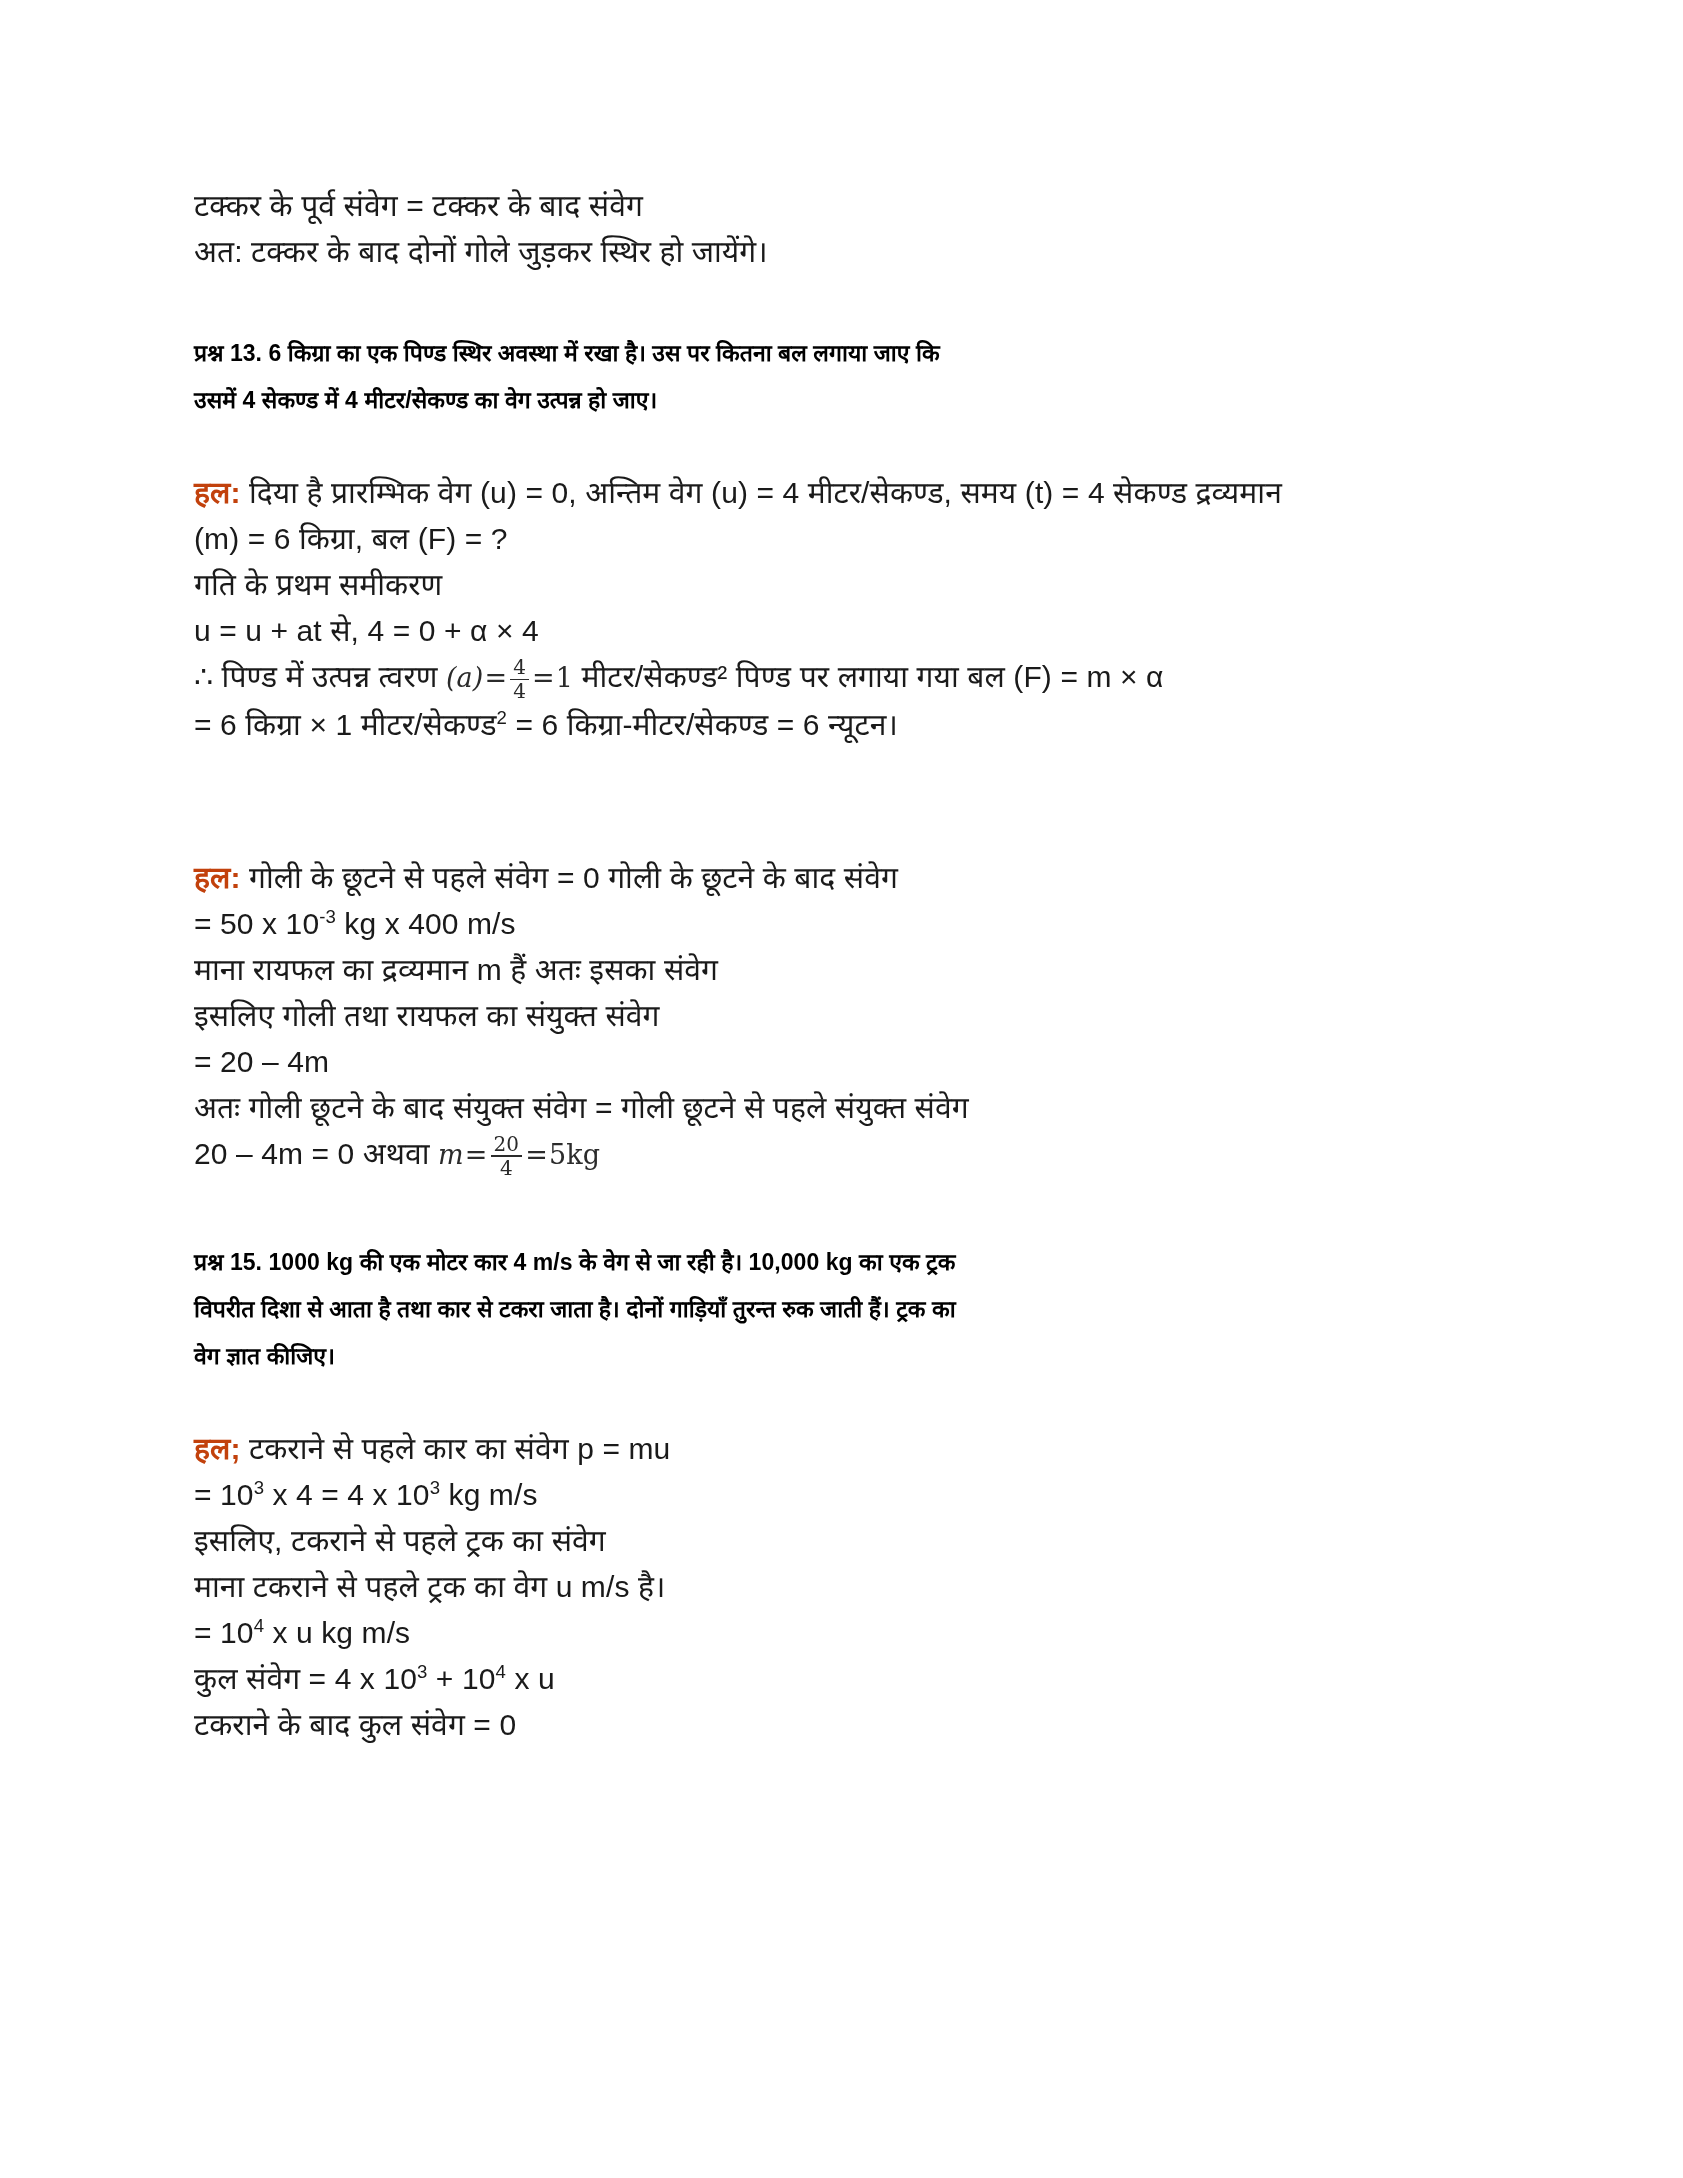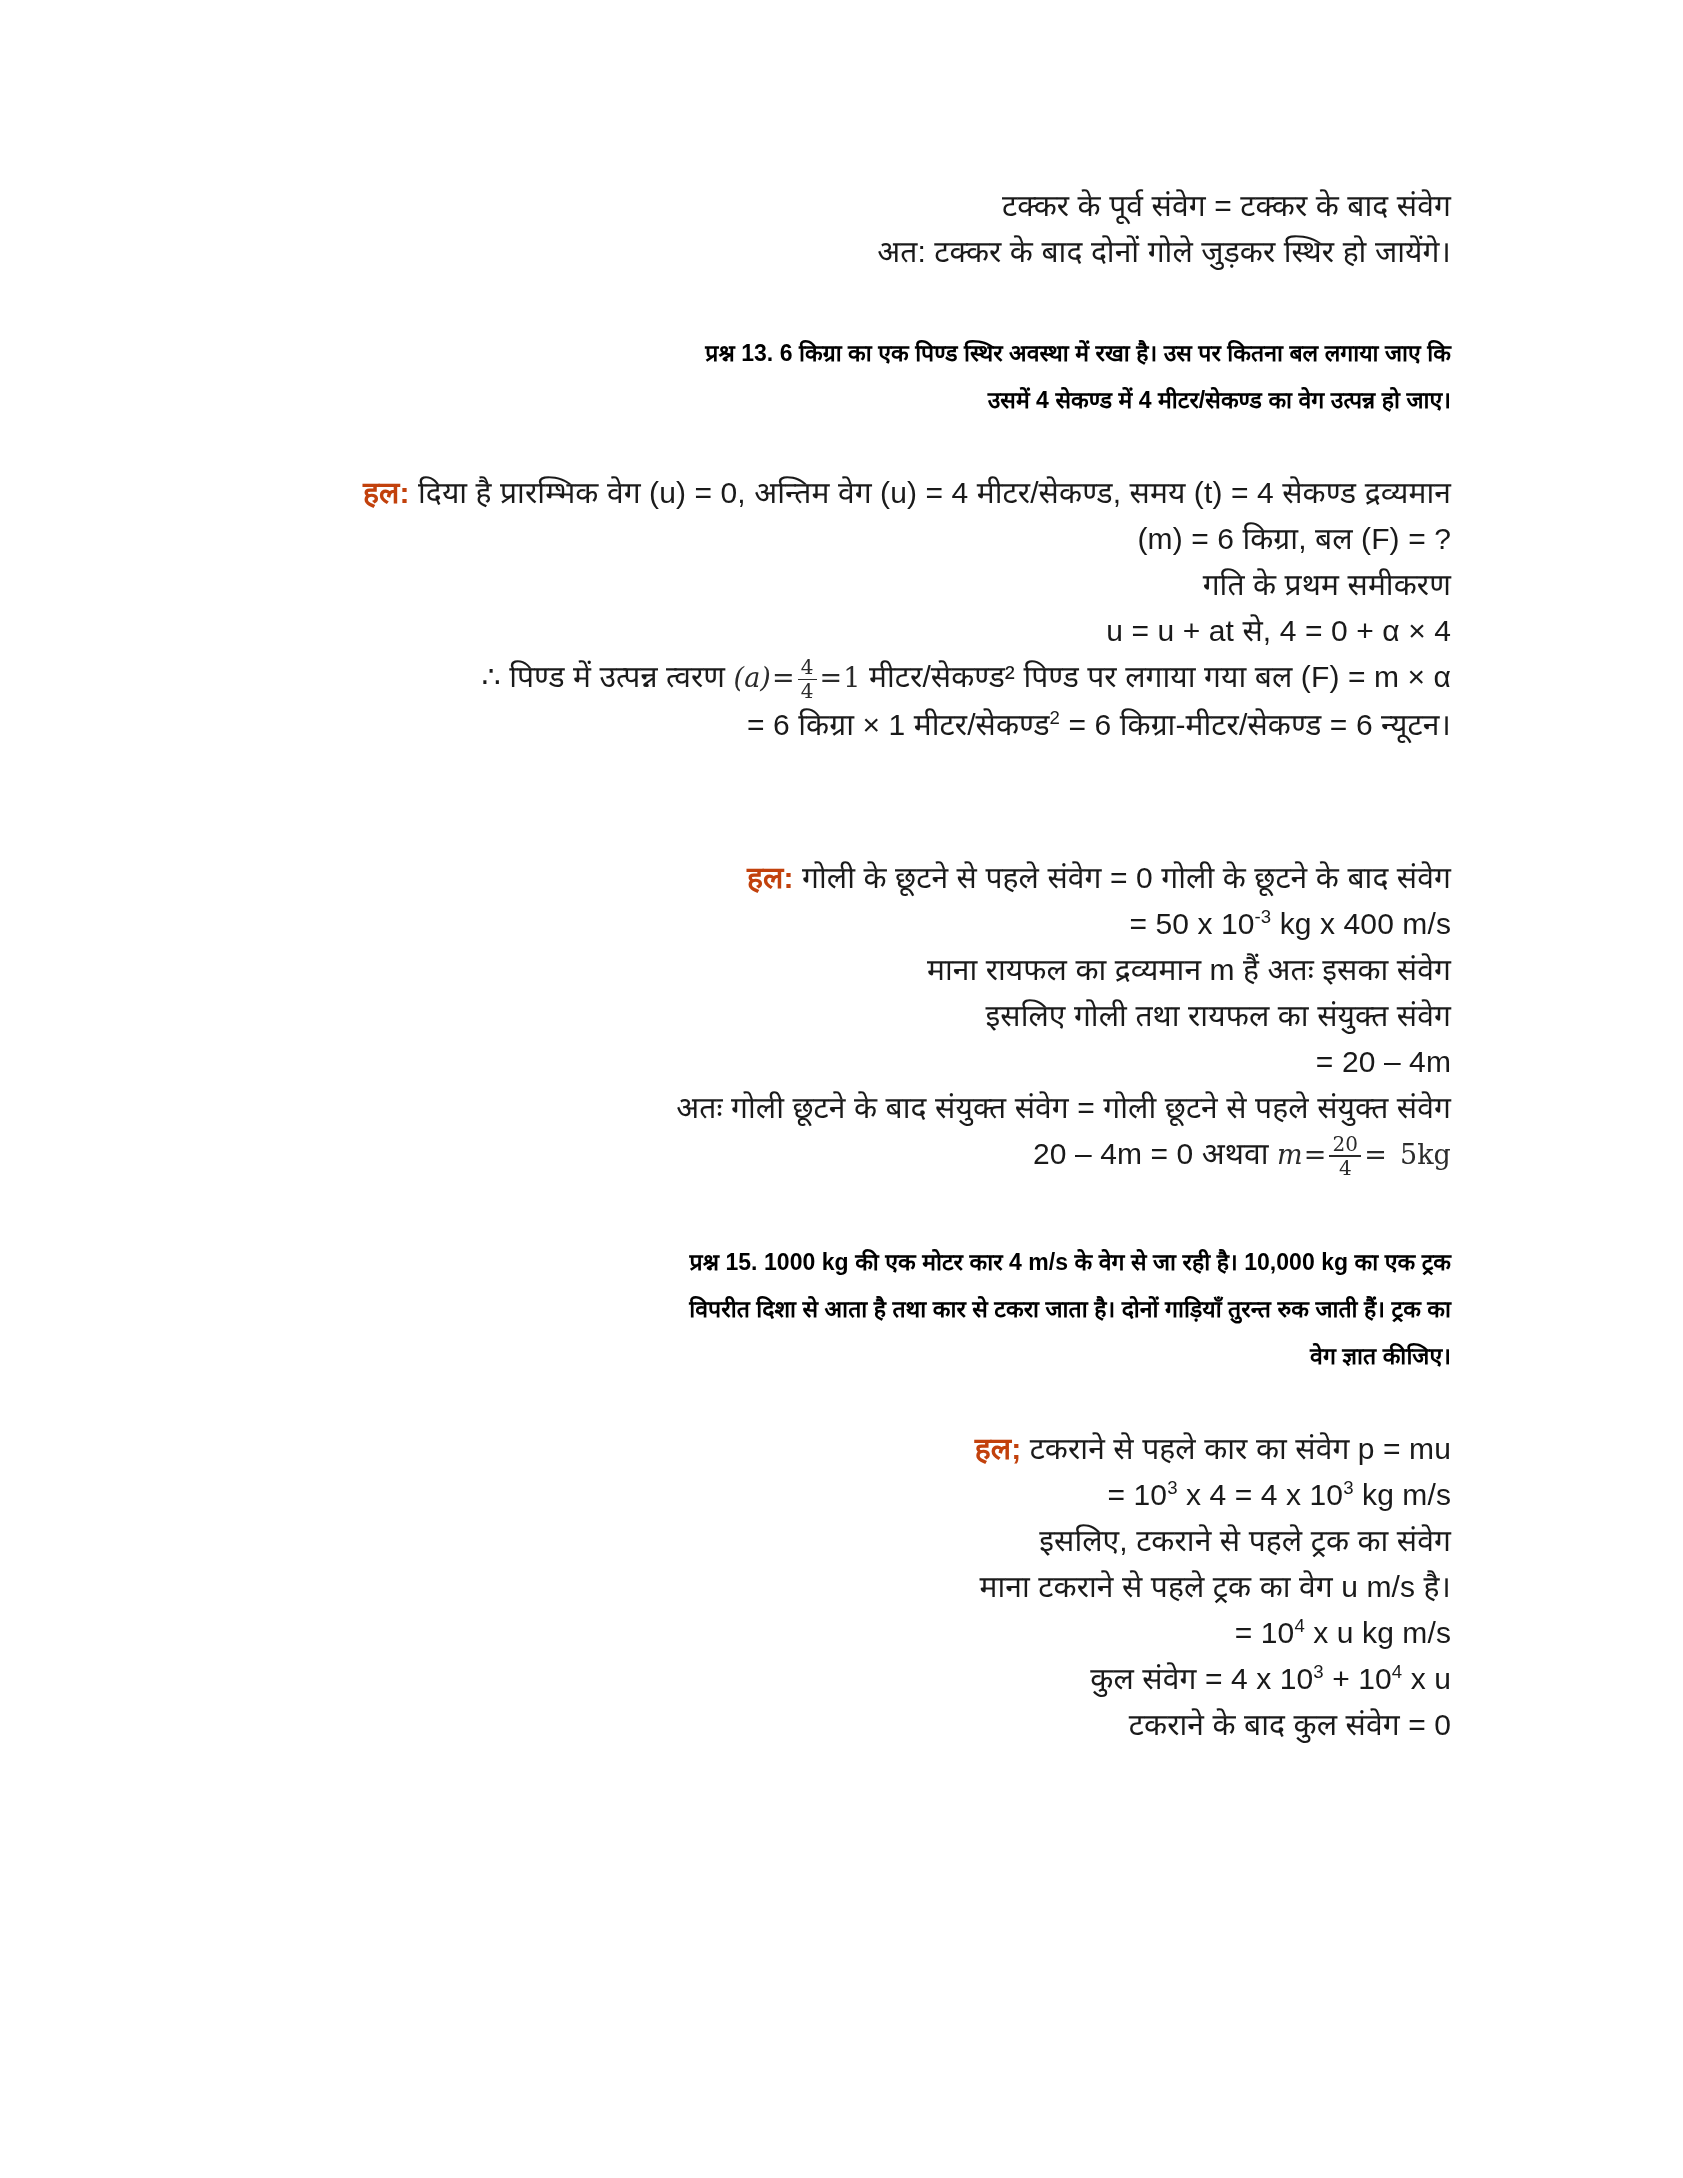--- a/index.html
+++ b/index.html
@@ -17,21 +17,20 @@
   }
   .page {
     box-sizing: border-box;
     width: 1683px;
     height: 2178px;
     padding: 183px 198px 0 194px;
     background: #ffffff;
   }
   .content {
     width: 1257px;
-    text-align: right;
   }
   .line {
     font-size: 30px;
     line-height: 46px;
     color: #1a1a1a;
     letter-spacing: 0.1px;
     white-space: nowrap;
   }
   .heading {
     font-size: 23px;
@@ -60,21 +59,21 @@
     font-size: 27px;
     color: #2b2b2b;
     display: inline-flex;
     align-items: center;
     vertical-align: -2px;
     gap: 7px;
   }
   .math .sym { font-style: italic; }
   .math .rel { font-style: normal; padding: 0 1px; }
   .math .num { font-style: normal; }
-  .math .unit { font-style: normal; margin-left: 12px; }
+  .math .unit { font-style: normal; }
   .frac {
     display: inline-flex;
     flex-direction: column;
     align-items: center;
     vertical-align: middle;
     font-size: 20px;
     line-height: 1.02;
     font-style: normal;
     margin: 0 2px;
   }

